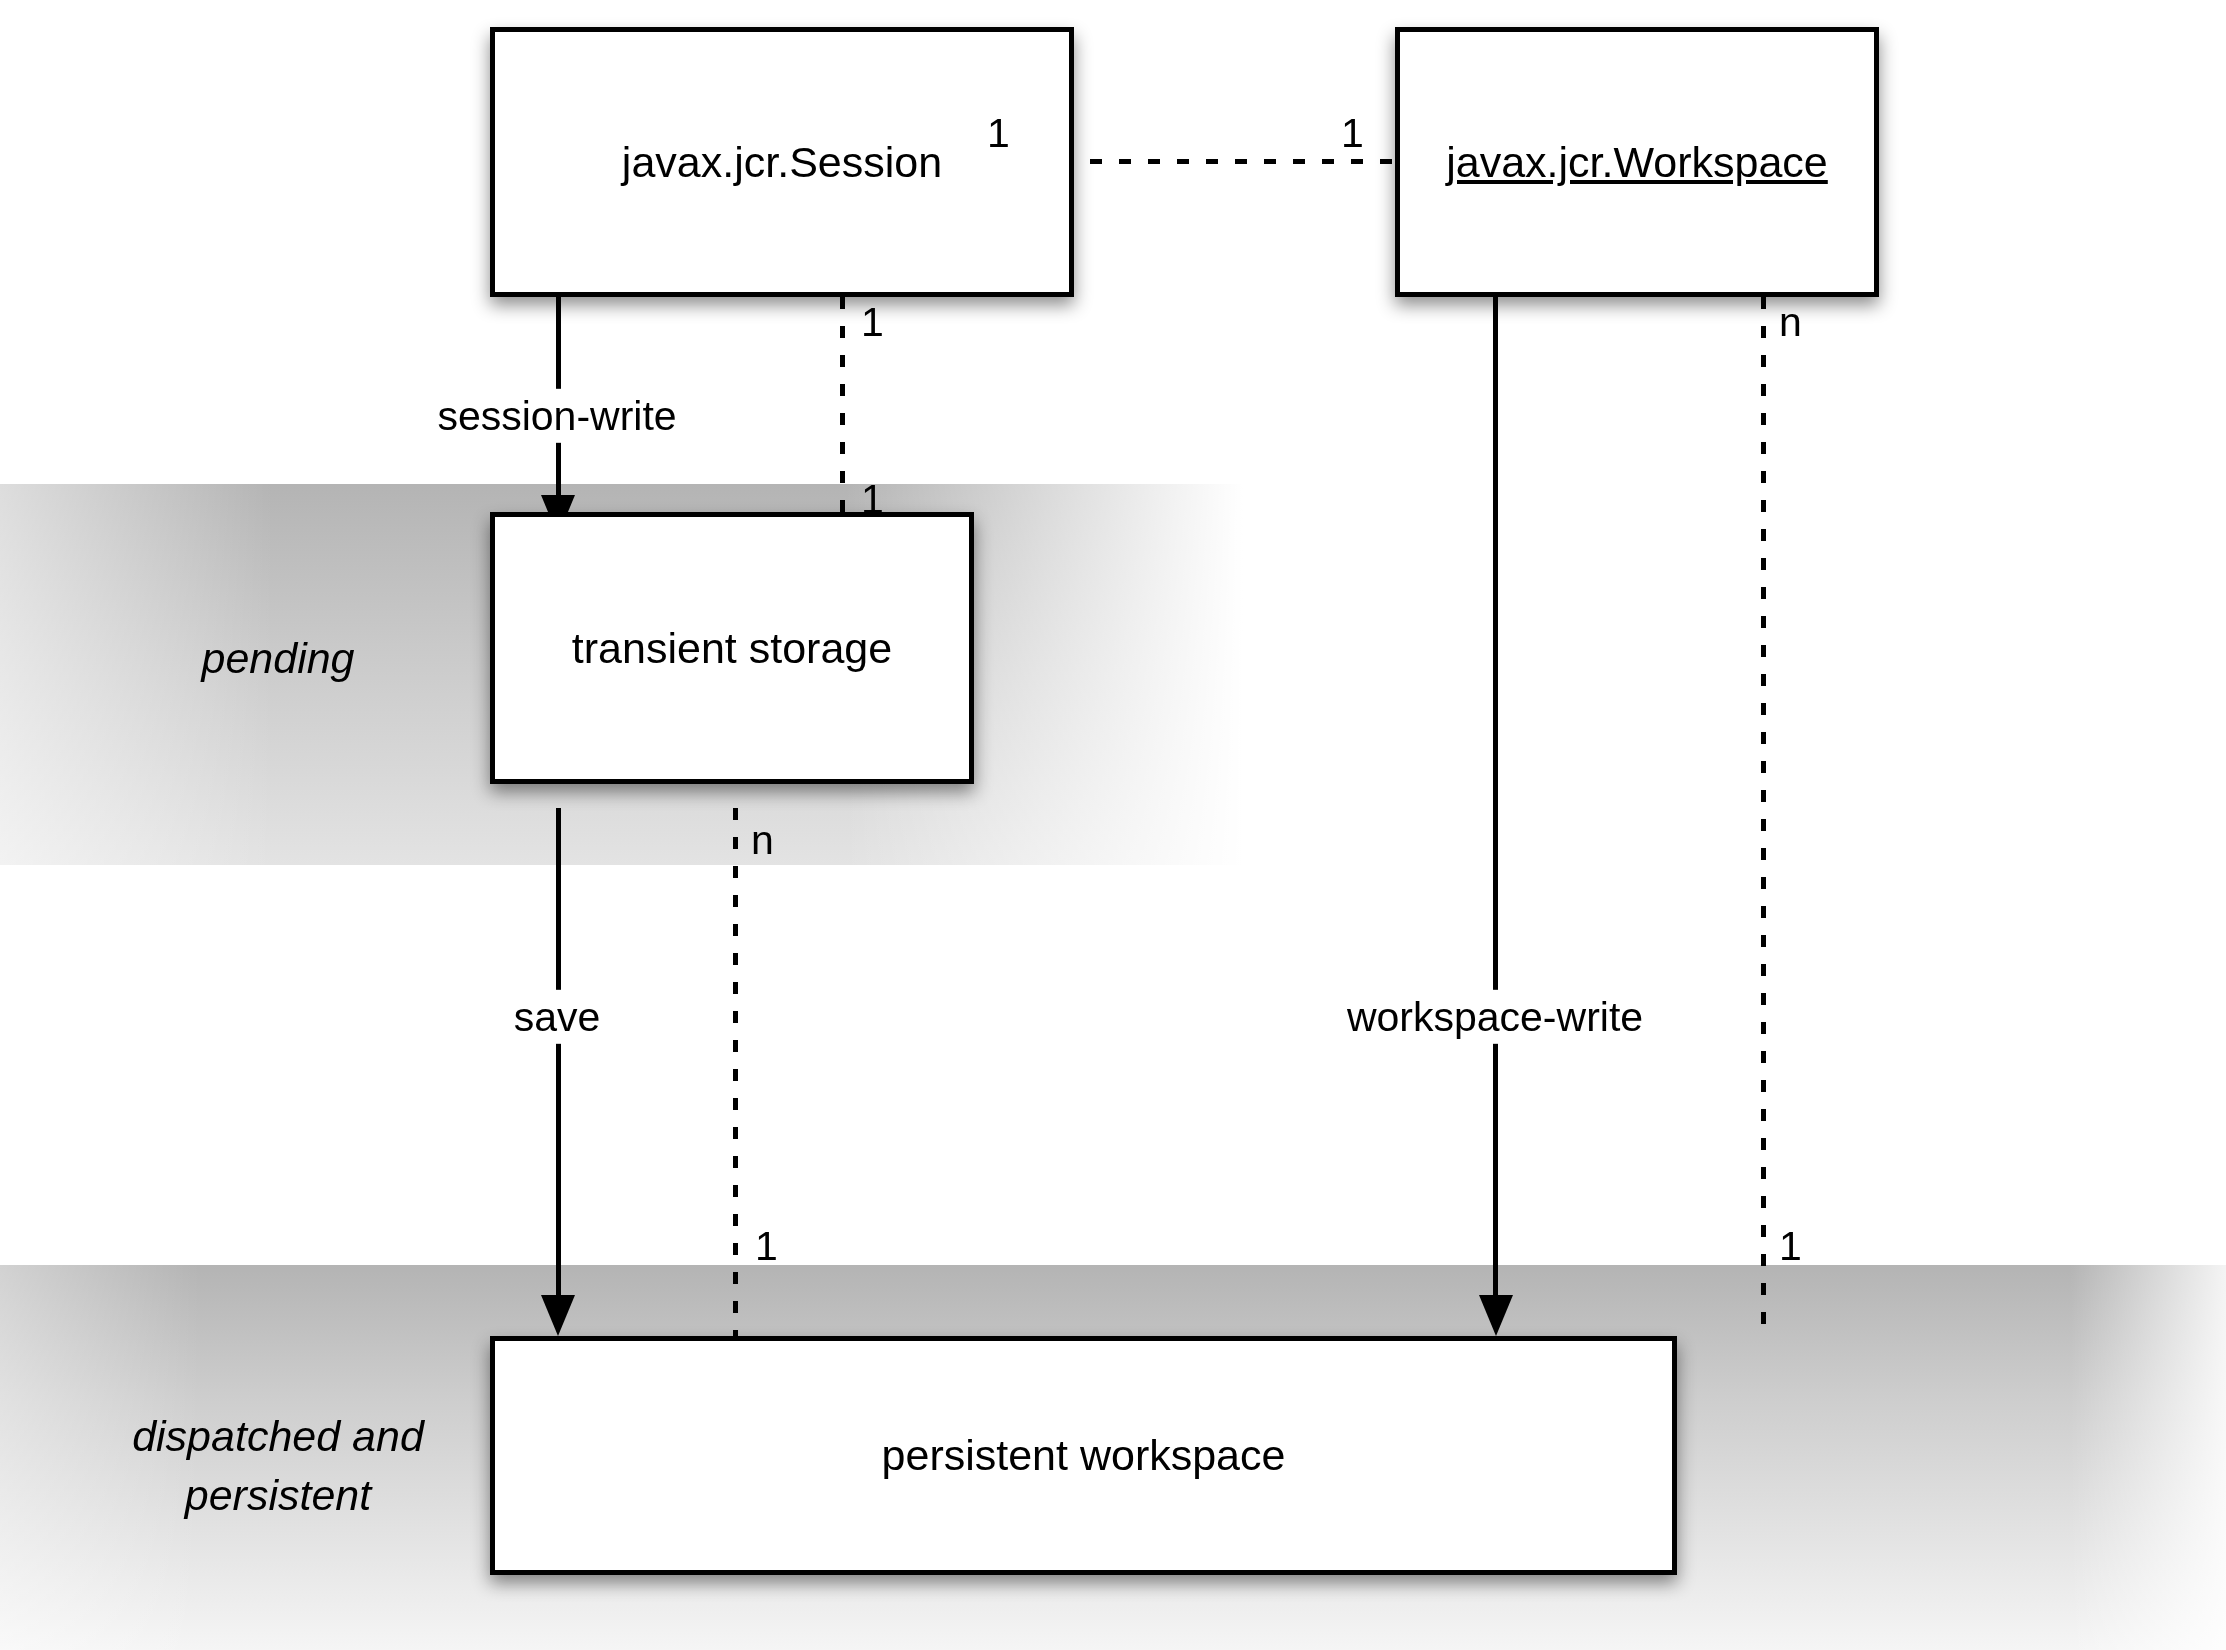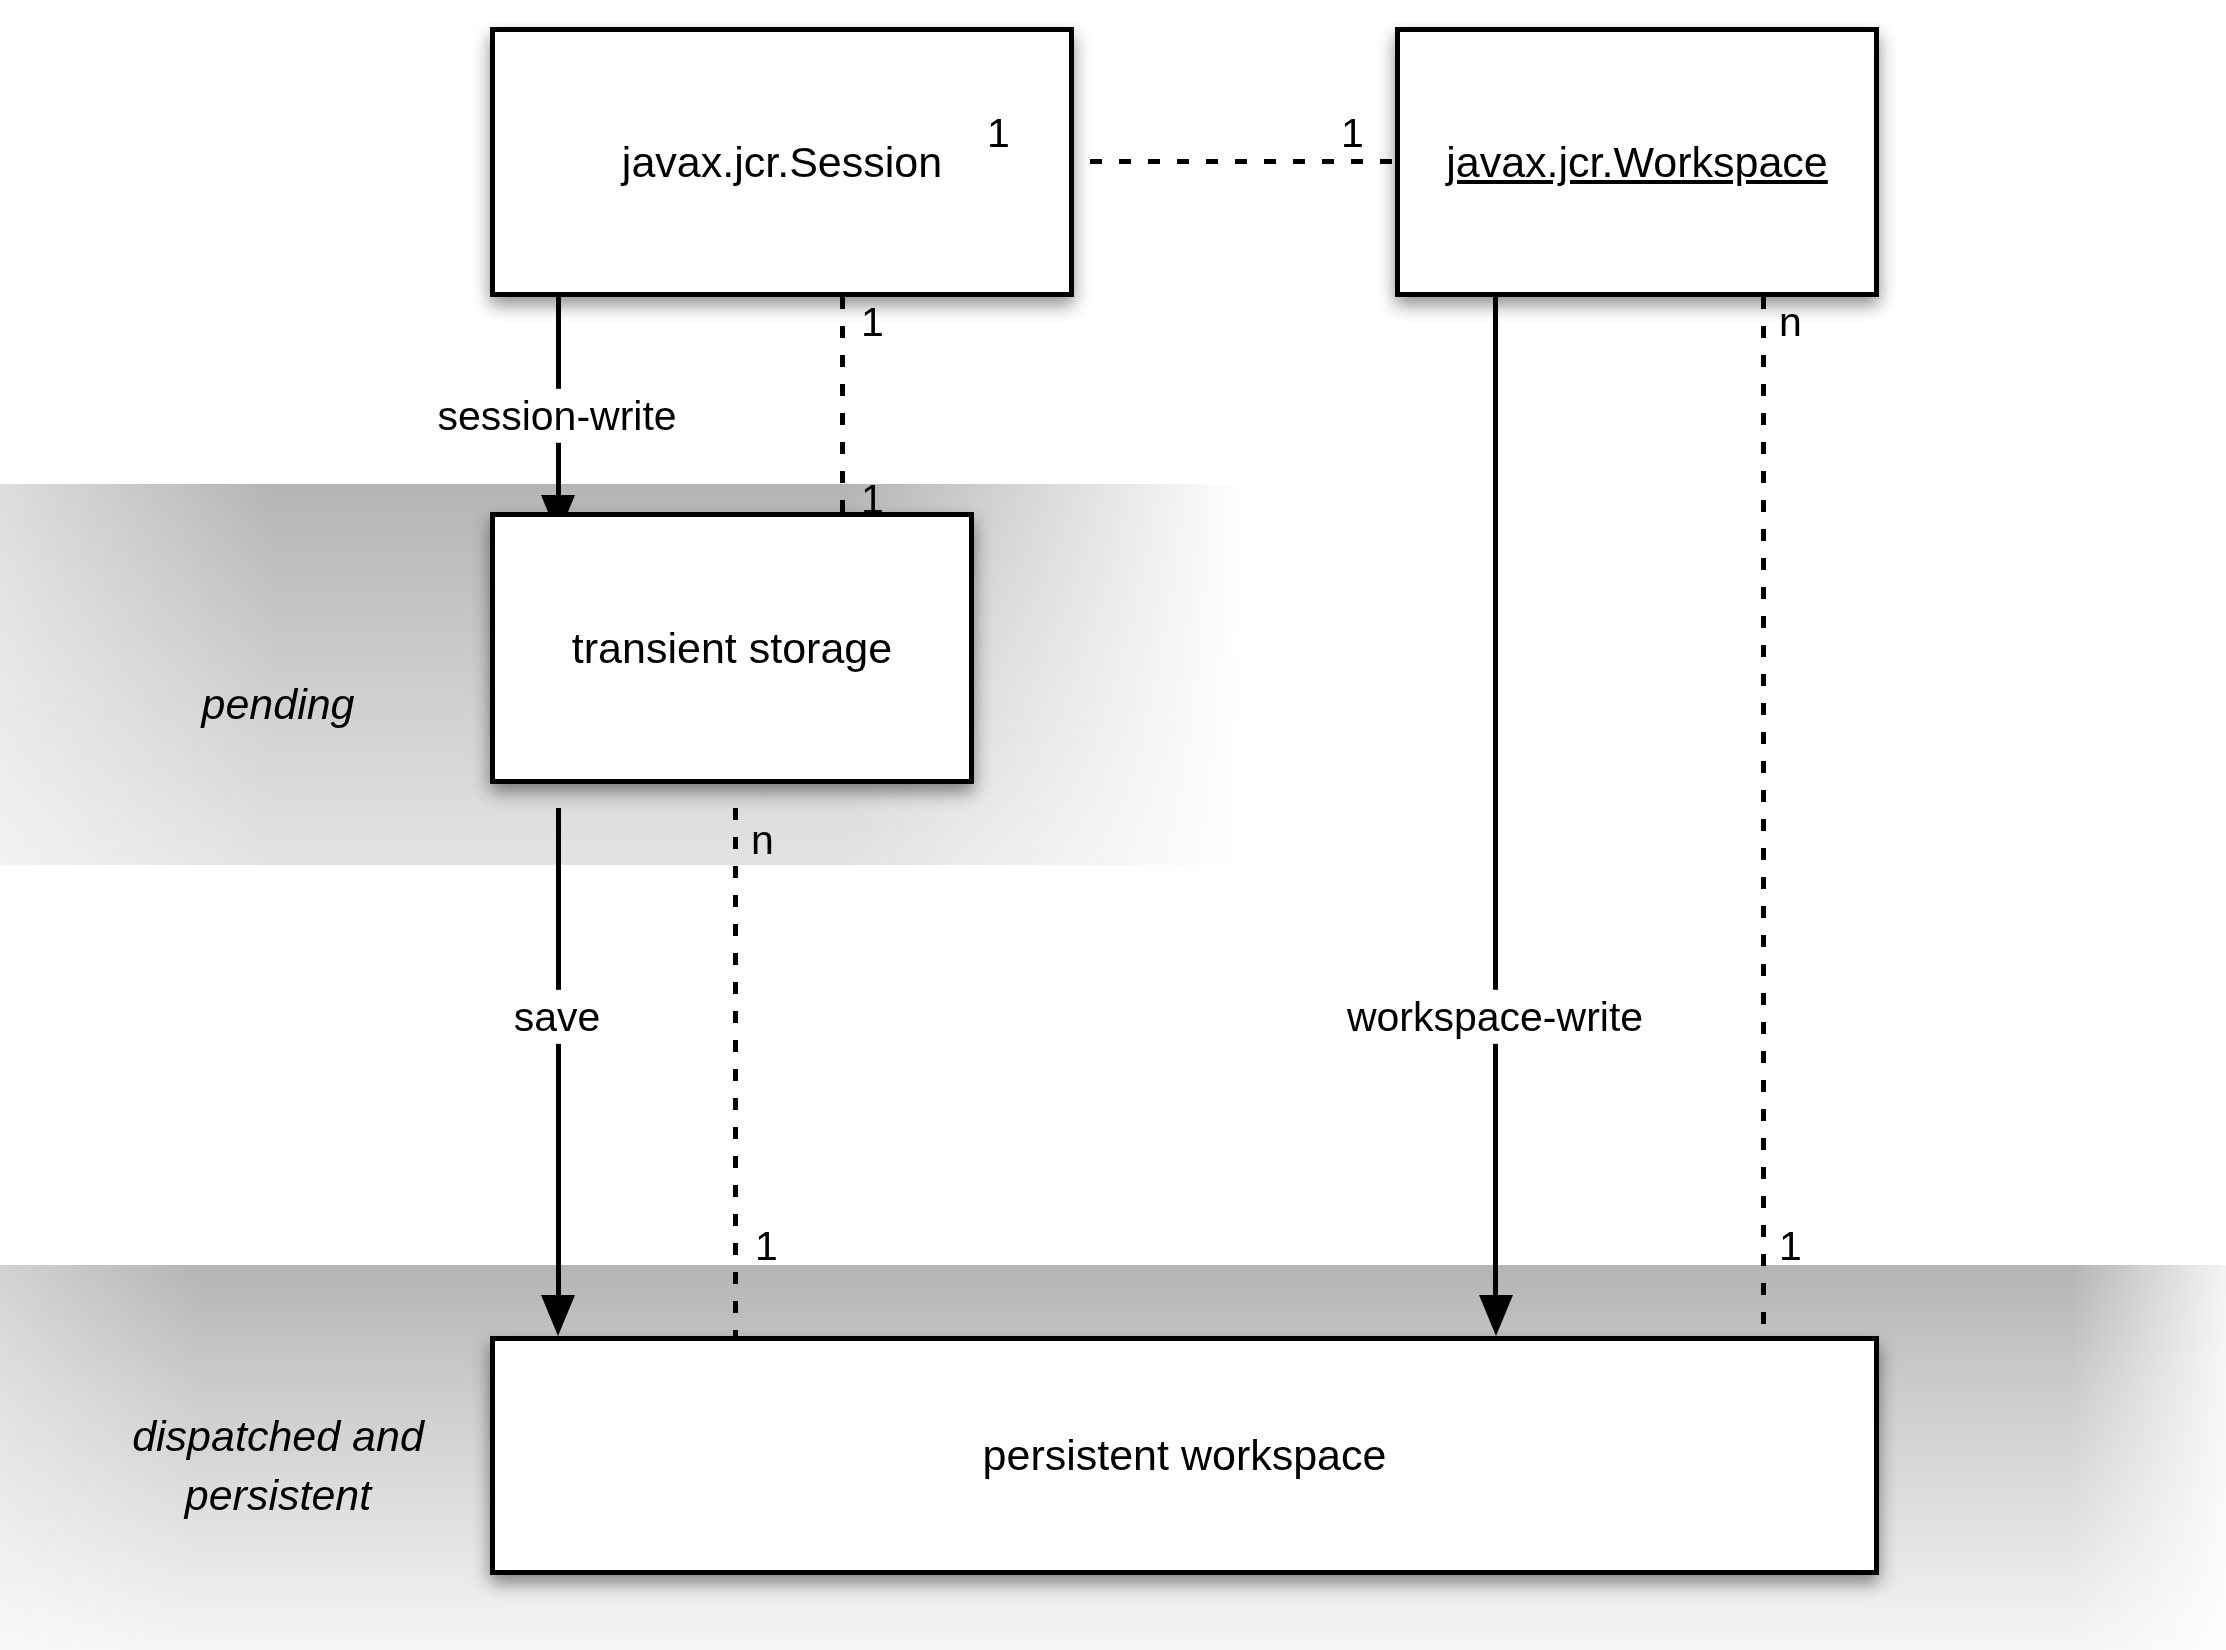--- a/index.html
+++ b/index.html
@@ -32,21 +32,21 @@
     background:#ffffff;
     border:5.6px solid #000;
     box-shadow:0 9.3px 16.7px rgba(0,0,0,0.45);
     display:flex;align-items:center;justify-content:center;
     font-size:43px;
     text-align:center;
   }
   .node-session   {left:490px; top:27px;   width:584px;  height:270px;}
   .node-workspace {left:1395px;top:27px;   width:484px;  height:270px;text-decoration:underline;}
   .node-transient {left:490px; top:512px;  width:484px;  height:272px;}
-  .node-persistent{left:490px; top:1336px; width:1389px; height:239px;}
+  .node-persistent{left:490px; top:1336px; width:1187px; height:239px;}
   
   .sline{position:absolute;width:4.6px;background:#000;}
   .l-session-write  {left:556px; top:297px; height:198px;}
   .l-save           {left:556px; top:808px; height:487px;}
   .l-workspace-write{left:1493px;top:297px; height:998px;}
   
   .arrowhead{
     position:absolute;width:0;height:0;
     border-left:17.6px solid transparent;
     border-right:17.6px solid transparent;
@@ -95,21 +95,21 @@
   .m-wp-top  {left:1779px;top:302px;}
   .m-wp-bot  {left:1779px;top:1226px;}
   .zone-label{
     position:absolute;
     transform:translate(-50%,-50%);
     font-style:italic;
     font-size:43px;
     text-align:center;
     white-space:nowrap;
   }
-  .zl-pending{left:278px;top:704px;}
+  .zl-pending{left:278px;top:658px;}
   .zl-dispatched1{left:278px;top:1436px;}
   .zl-dispatched2{left:278px;top:1495px;}
 </style>
 </head>
 <body>
 
 <div id="canvas">
 
   <div class="band band-pending"></div>
   <div class="band band-bottom"></div>

